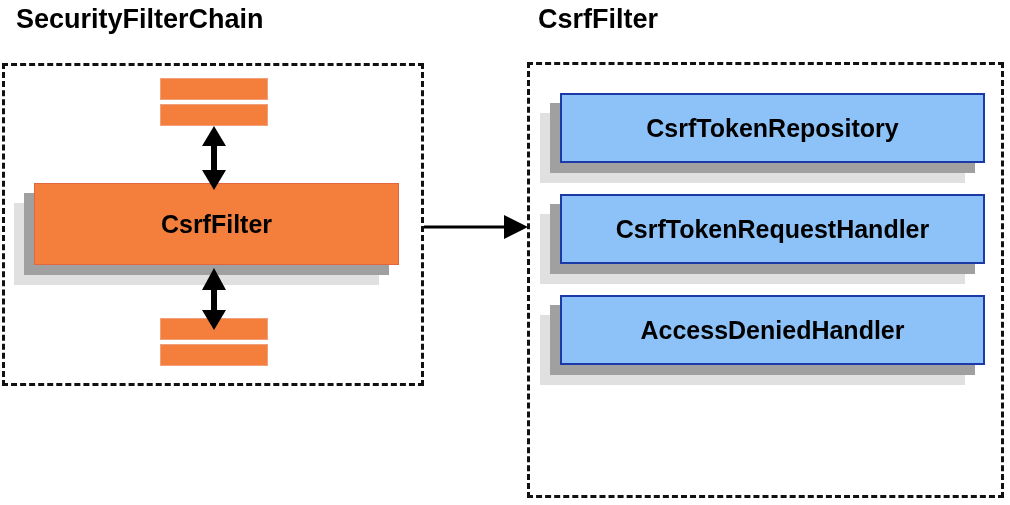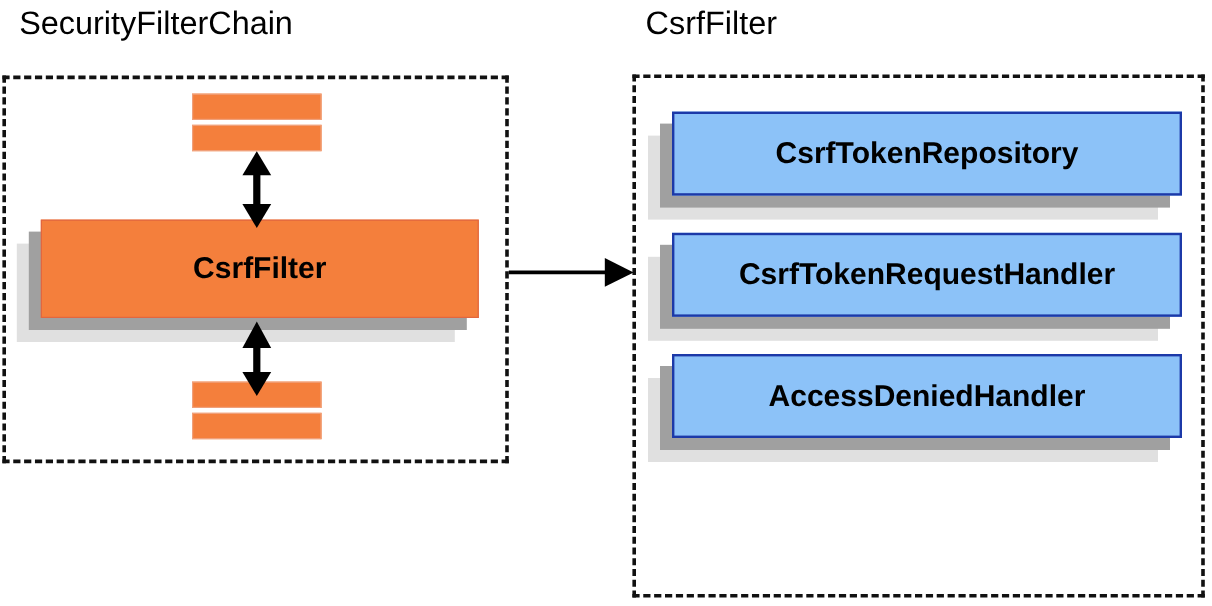--- a/index.html
+++ b/index.html
@@ -20,21 +20,21 @@
     position: absolute;
     left: 0; top: 0;
     width: 1010px;
     height: 505px;
   }
 
   
   .panel-title {
     position: absolute;
     font-family: "Liberation Sans", sans-serif;
-    font-weight: normal;
+    font-weight: bold;
     font-size: 27px;
     line-height: 1;
     color: #000000;
     white-space: nowrap;
   }
   #title-left  { left: 16px;  top: 6px; }
   #title-right { left: 538px; top: 6px; }
 
   
   .group-box {

